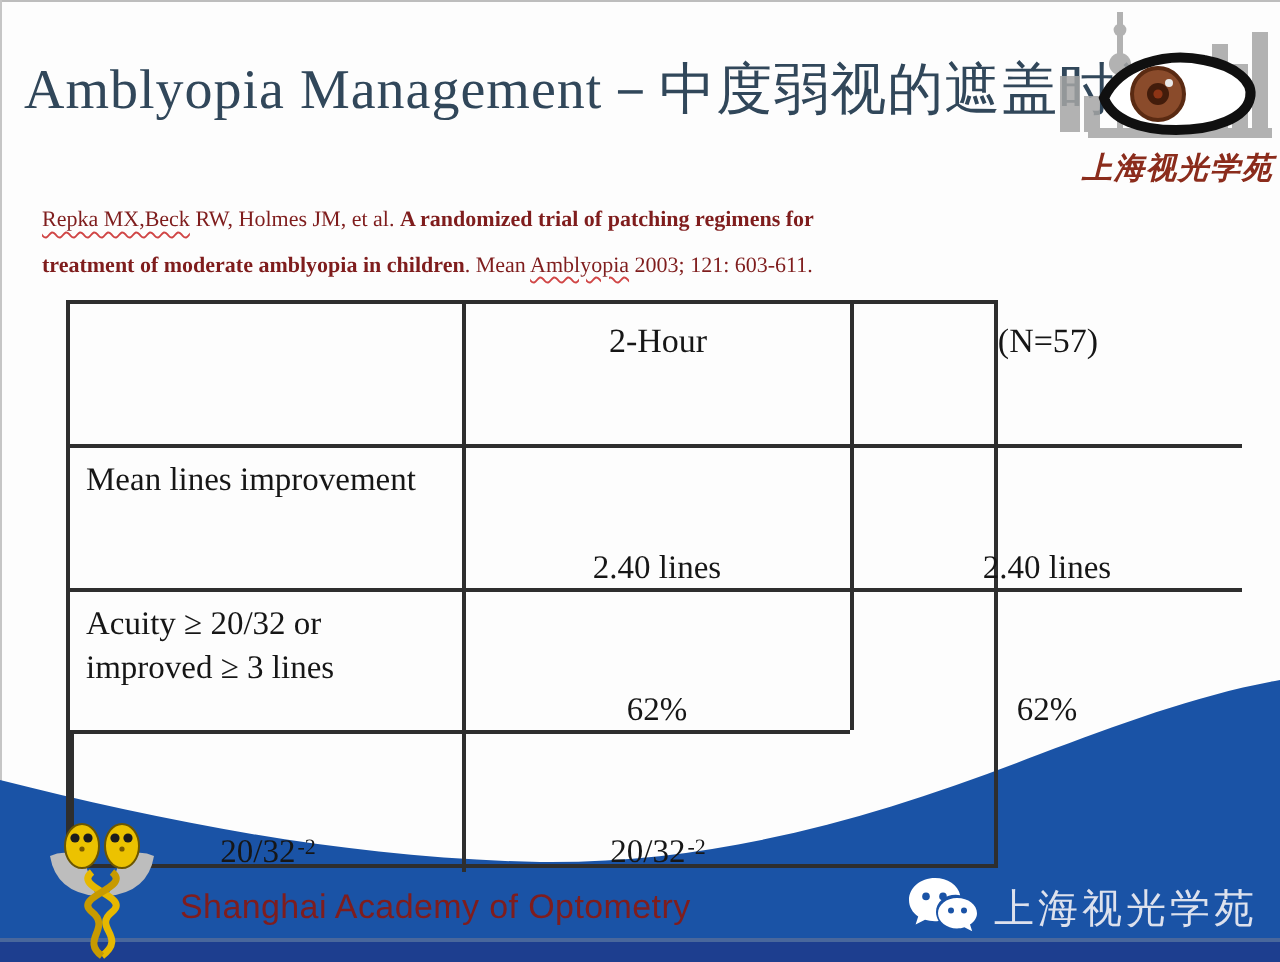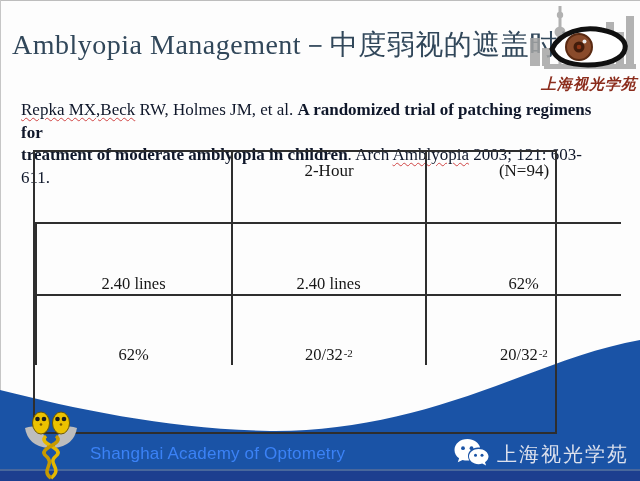--- a/index.html
+++ b/index.html
@@ -20,31 +20,31 @@
   
   .eye-logo{position:absolute;left:528px;top:2px;width:110px;height:78px;z-index:3;}
   .brand-top-label{
     position:absolute;left:540px;top:75px;width:98px;text-align:center;
     font-size:15px;font-style:italic;font-weight:bold;color:#8b2c1c;letter-spacing:1px;z-index:3;white-space:nowrap;
   }
 
   
   .citation{
     position:absolute;left:21px;top:99px;width:582px;
-    font-size:17px;line-height:22.5px;color:#0f172a;z-index:2;
+    font-size:11px;line-height:22.5px;color:#7f1d1d;z-index:2;
   }
   .citation b{font-weight:bold;}
   .wavy{
     text-decoration-line:underline;text-decoration-style:wavy;
     text-decoration-color:#d04545;text-decoration-thickness:1px;text-underline-offset:2px;
   }
 
   
   .data-table{
-    position:absolute;left:33px;top:150px;width:524px;height:284px;z-index:2;
+    position:absolute;left:33px;top:150px;width:466px;height:284px;z-index:2;
     display:grid;box-sizing:border-box;
     grid-template-columns:196px 194px 196px;
     grid-template-rows:70px 72px 71px 71px;
     border:2px solid #2e2e2e;background:transparent;
     font-size:16.5px;color:#161616;
   }
   .cell{box-sizing:border-box;border-left:2px solid #2e2e2e;border-top:2px solid #2e2e2e;}
   .cell.c0{border-left:none;}
   .cell.r0{border-top:none;}
   .th{padding-top:6px;text-align:center;line-height:26px;font-size:17px;}
@@ -53,21 +53,21 @@
   .supscript{font-size:11px;position:relative;top:-6px;margin-left:1px;}
 
   
   .wave{position:absolute;left:0;top:330px;width:640px;height:151px;z-index:1;}
   .bottom-strip{
     position:absolute;left:0;bottom:0;width:640px;height:10px;background:#1d3e8f;
     box-shadow:0 -2px 0 #49679c;z-index:2;
   }
   .owl-logo{position:absolute;left:24px;top:408px;width:54px;height:72px;z-index:3;}
   .footer-academy{
-    position:absolute;left:90px;top:444px;z-index:3;color:#3b82f6;
+    position:absolute;left:90px;top:444px;z-index:3;color:#7f1d1d;
     font-family:"Liberation Sans","DejaVu Sans",sans-serif;font-size:17px;letter-spacing:.2px;
   }
   .wechat-icon{position:absolute;left:454px;top:438px;width:36px;height:31px;z-index:3;}
   .footer-wechat-label{
     position:absolute;left:497px;top:441px;z-index:3;color:#dde1ed;
     font-family:"Liberation Sans","DejaVu Sans",sans-serif;font-size:20px;letter-spacing:2px;white-space:nowrap;
   }
 </style>
 </head>
 <body>
@@ -93,46 +93,48 @@
   <path d="M24,47 C32,30 55,24 74,28 C90,31 99,39 97,47 C95,57 79,63 60,63 C42,63 28,58 24,47 Z" fill="#ffffff" stroke="#101010" stroke-width="5"></path>
   <circle cx="51" cy="45" r="13" fill="#8a4b2b" stroke="#5a2a12" stroke-width="2"></circle>
   <circle cx="51" cy="45" r="5.5" fill="#421c0b"></circle>
   <circle cx="51" cy="45" r="2.3" fill="#8c3415"></circle>
   <circle cx="56.5" cy="39.5" r="2" fill="#e9e9e9"></circle>
 </svg>
 <div class="brand-top-label">上海视光学苑</div>
 
 <div class="citation">
   <span class="wavy">Repka MX,Beck</span><span> RW, Holmes JM, et al. </span><b>A randomized trial of patching regimens for</b><br>
-  <b>treatment of moderate amblyopia in children</b><span>. Arch </span><span class="wavy">Amblyopia</span><span> 2003; 121: 603-611.</span>
+  <b>treatment of moderate amblyopia in children</b><span>. Mean </span><span class="wavy">Amblyopia</span><span> 2003; 121: 603-611.</span>
 </div>
 
 <svg class="wave" viewBox="0 0 640 151" preserveAspectRatio="none">
   <path d="M0,60 C80,80 170,99 270,101 C360,102 440,78 520,47 C560,32 600,17 640,10 L640,151 L0,151 Z" fill="#1a53a6"></path>
 </svg>
 <div class="bottom-strip"></div>
 
 <div class="data-table">
   <div class="cell c0 r0"></div>
   <div class="cell r0 th">
     <div>2-Hour</div>
   </div>
   <div class="cell r0 th">
-    <div>(N=94)</div>
+    <div>(N=57)</div>
   </div>
 
+  <div class="cell c0 label">Mean lines improvement</div>
   <div class="cell val">
       <span>2.40 lines</span>
       <span class="supscript"></span>
     </div>
   <div class="cell val">
       <span>2.40 lines</span>
       <span class="supscript"></span>
     </div>
 
+  <div class="cell c0 label">Acuity ≥ 20/32 or improved ≥ 3 lines</div>
   <div class="cell val">
       <span>62%</span>
       <span class="supscript"></span>
     </div>
   <div class="cell val">
       <span>62%</span>
       <span class="supscript"></span>
     </div>
 
   <div class="cell val">

